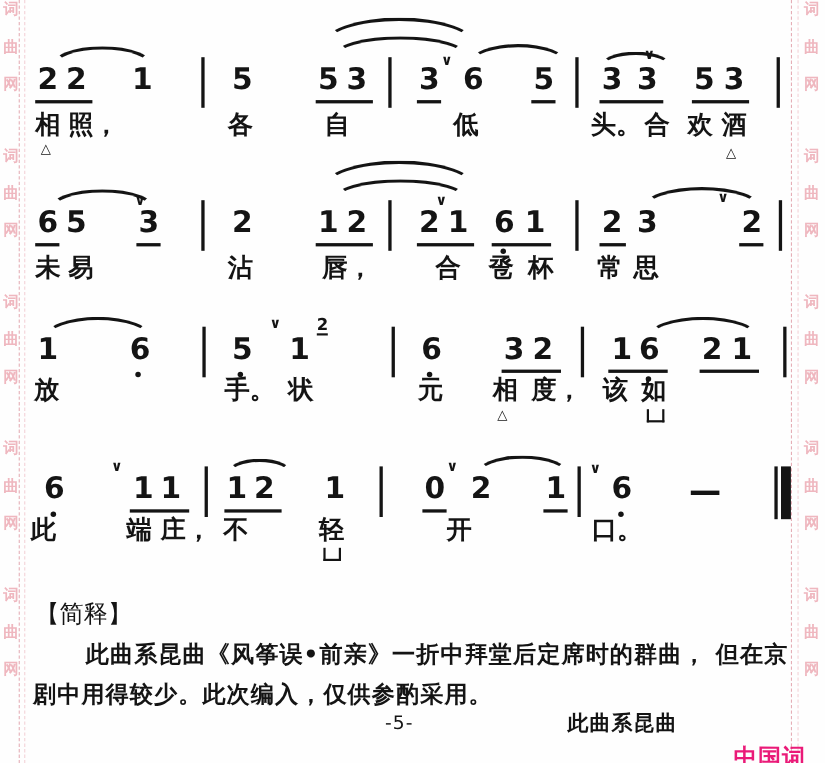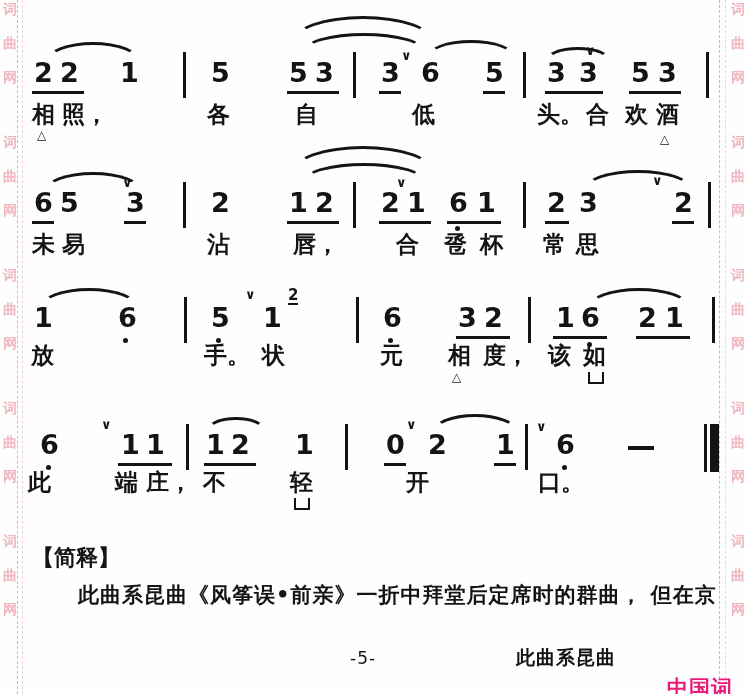--- a/index.html
+++ b/index.html
@@ -18,21 +18,21 @@
   .bar{position:absolute;background:#141414;width:3px;}
   .vmark{position:absolute;font-size:13px;font-weight:bold;line-height:13px;}
   .odot{position:absolute;width:5px;height:5px;background:#141414;border-radius:50%;}
   .tri{position:absolute;font-size:12px;line-height:12px;}
   .sqm{position:absolute;width:12px;height:10px;border:2px solid #141414;border-top:none;}
   .grace{position:absolute;font-size:15px;font-weight:bold;line-height:16px;border-bottom:2px solid #141414;}
   .dashline{position:absolute;height:4px;background:#141414;}
   .lyric{position:absolute;font-size:23px;font-weight:bold;line-height:26px;white-space:nowrap;
          font-family:"DejaVu Sans","DejaVu Serif",sans-serif;}
   
-  .ann-title{position:absolute;left:32px;top:543px;font-size:22px;font-weight:bold;}
+  .ann-title{position:absolute;left:32px;top:543px;font-size:22px;font-weight:normal;}
   .ann-line1{position:absolute;left:78px;top:581px;font-size:21px;font-weight:bold;letter-spacing:1px;white-space:nowrap;text-align:right;}
   .ann-line2{position:absolute;left:30px;top:617px;font-size:21px;font-weight:bold;letter-spacing:1px;white-space:nowrap;}
   .pagenum{position:absolute;left:350px;top:648px;font-size:17px;letter-spacing:1px;}
   .source{position:absolute;left:516px;top:645px;font-size:19px;font-weight:bold;letter-spacing:1px;}
   .brand{position:absolute;left:626px;top:674px;font-size:21px;font-weight:bold;letter-spacing:1px;color:#ea1a78;margin-left:41px;}
 </style>
 </head>
 <body>
 
 <div class="page">
@@ -227,17 +227,18 @@
       <div class="lyric" style="left: 146px; top: 469px;">庄，</div>
       <div class="lyric" style="left: 203px; top: 469px;">不</div>
       <div class="lyric" style="left: 290px; top: 469px;">轻</div>
       <div class="lyric" style="left: 406px; top: 469px;">开</div>
       <div class="lyric" style="left: 538px; top: 469px;">口。</div>
       <div class="sqm" style="left: 294px; top: 498px;"></div>
     </div>
 
   <div class="ann-title">【简释】</div>
   <div class="ann-line1">此曲系昆曲《风筝误•前亲》一折中拜堂后定席时的群曲， 但在京</div>
+  <div class="ann-line2">剧中用得较少。此次编入，仅供参酌采用。</div>
 
   <div class="pagenum">-5-</div>
   <div class="source">此曲系昆曲</div>
   <div class="brand">中国词曲网</div>
 </div>
 
 </body></html>

